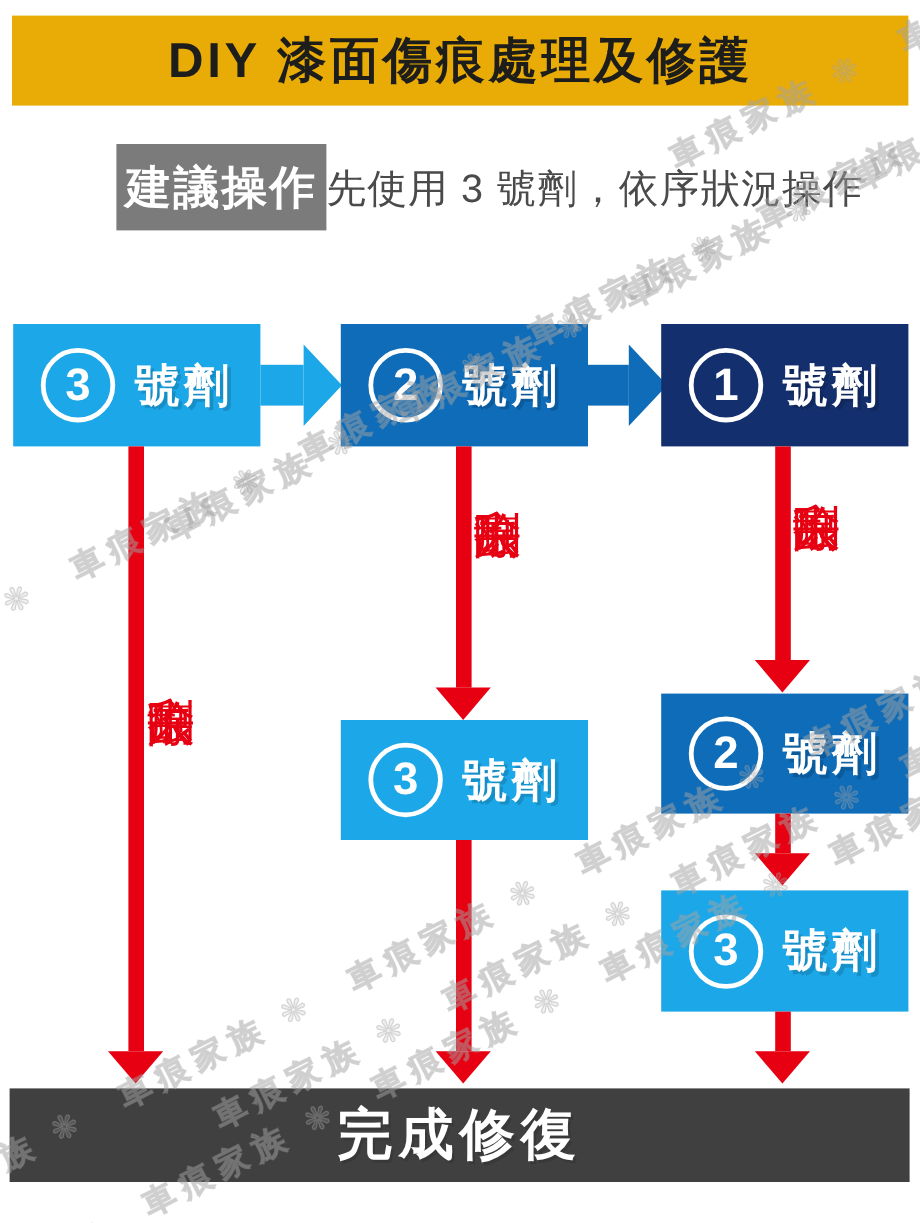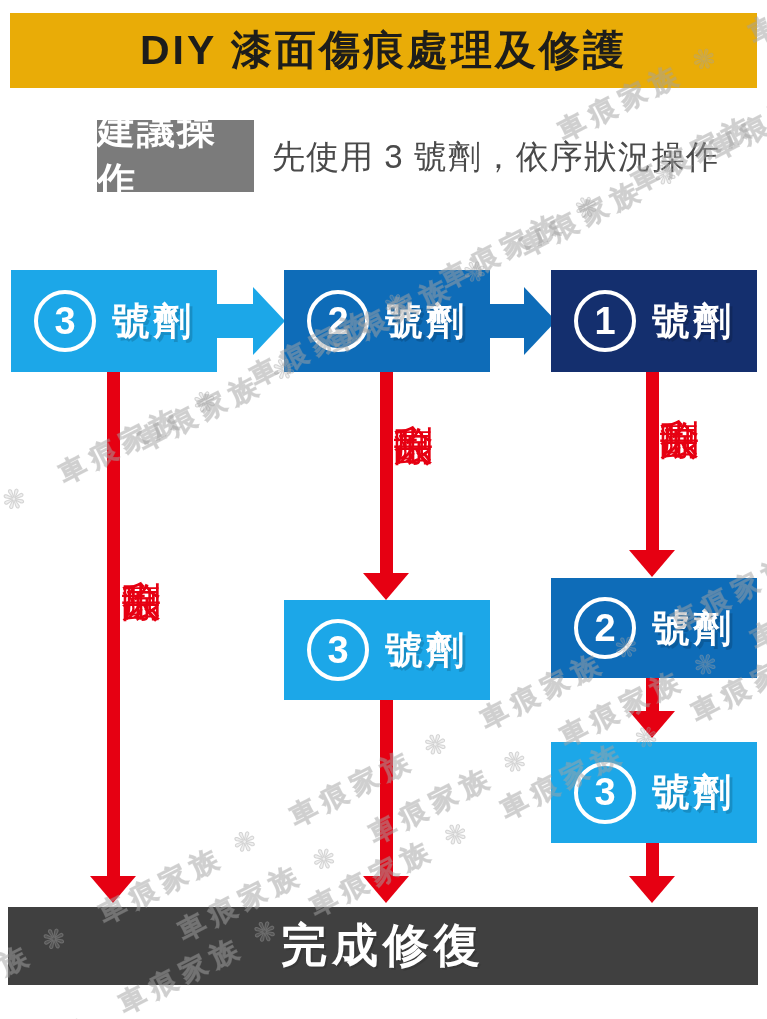--- a/index.html
+++ b/index.html
@@ -15,21 +15,21 @@
     font-size:27px;font-weight:700;letter-spacing:7px;
     color:rgba(175,175,175,0.20);-webkit-text-stroke:1px rgba(160,160,160,0.40);
   }
   
   .title-banner{
     position:absolute;left:10px;top:13px;width:747px;height:75px;background:#E9AC07;
     display:flex;align-items:center;justify-content:center;
   }
   .title-banner span{font-size:41px;font-weight:800;color:#1d1d1b;letter-spacing:3px;}
   .sugg-box{
-    position:absolute;left:97px;top:120px;width:157px;height:72px;background:#7b7b7b;
+    position:absolute;left:97px;top:120px;width:175px;height:72px;background:#7b7b7b;
     display:flex;align-items:center;justify-content:center;
   }
   .sugg-box span{color:#fff;font-size:38px;font-weight:800;letter-spacing:2px;}
   .sugg-note{
     position:absolute;left:272px;top:120px;height:72px;line-height:74px;
     font-size:33px;color:#4a4a4a;font-weight:500;letter-spacing:1px;
   }
   .footer-banner{
     position:absolute;left:8px;top:907px;width:750px;height:78px;background:#404040;
     display:flex;align-items:center;justify-content:center;text-align:right;

